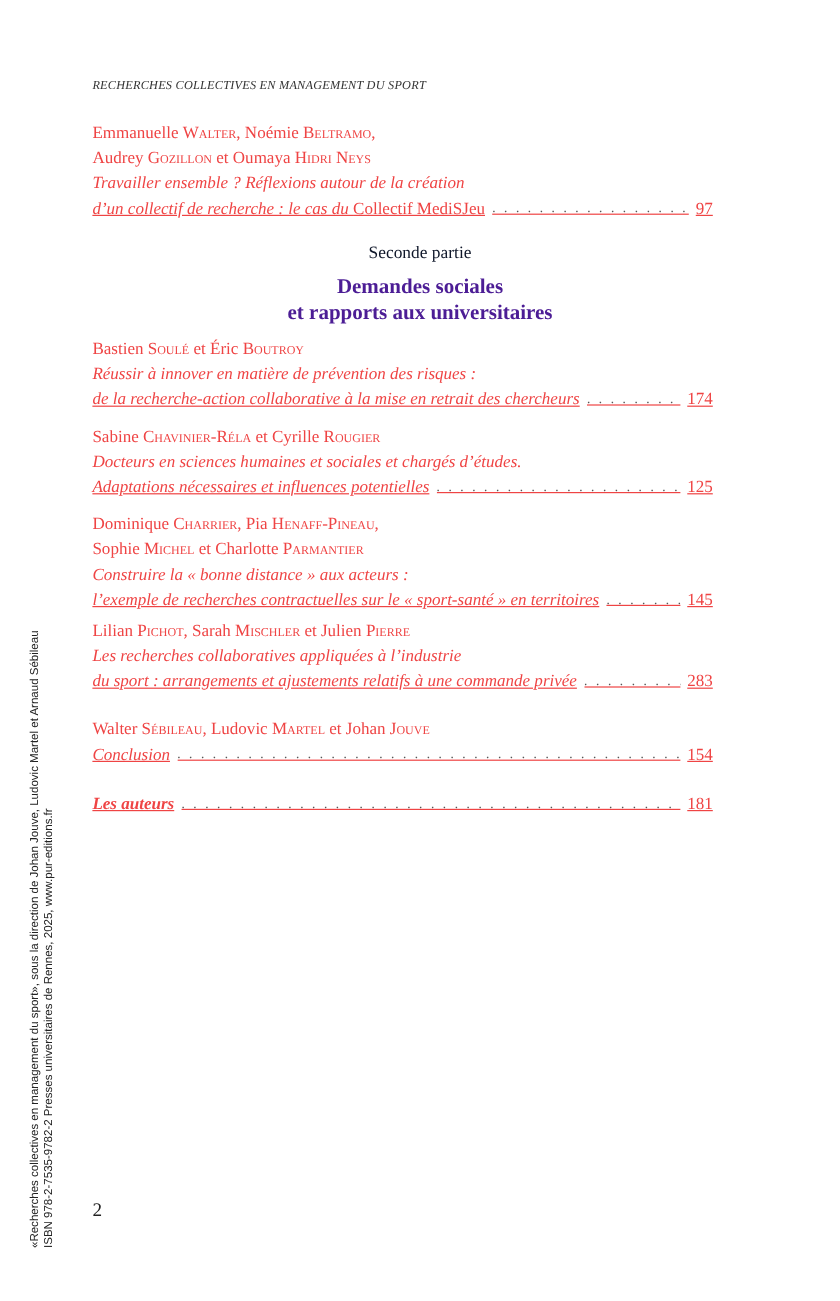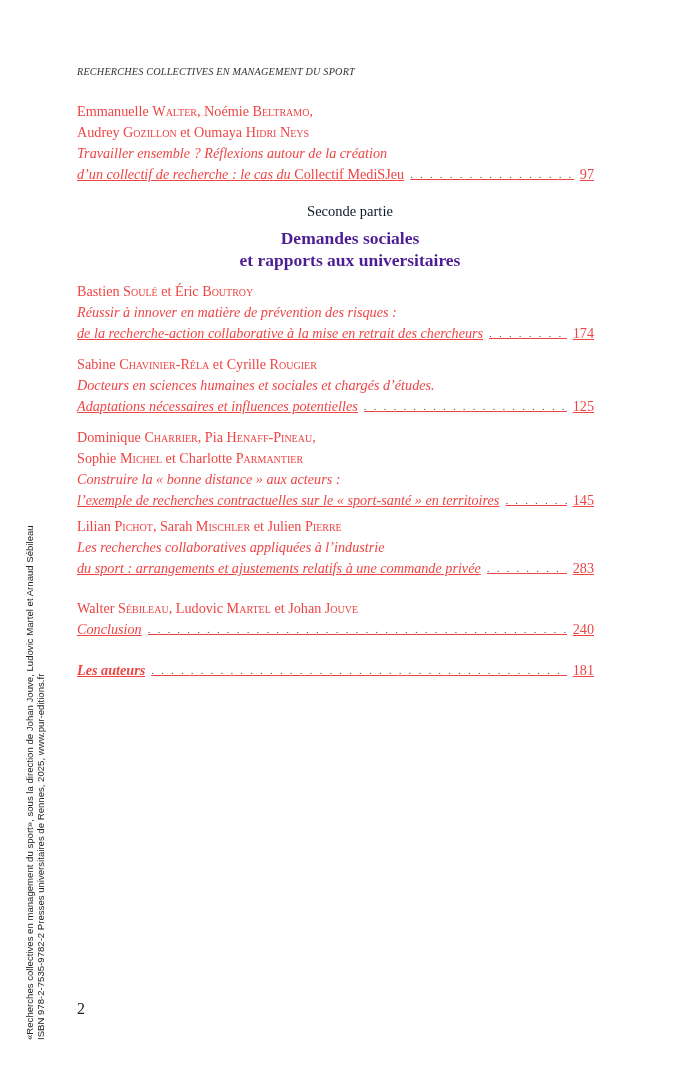--- a/index.html
+++ b/index.html
@@ -100,21 +100,21 @@
       <span class="dots"></span>
       <span class="pg">283</span>
     </div>
   </div>
 
   <div class="entry" style="top:598px">
     <div class="line authors"><span>Walter </span><span class="sc">Sébileau</span><span>, Ludovic </span><span class="sc">Martel</span><span> et Johan </span><span class="sc">Jouve</span></div>
     <div class="line lead">
       <span class="txt">Conclusion</span>
       <span class="dots"></span>
-      <span class="pg">240</span>
+      <span class="pg">154</span>
     </div>
   </div>
 
   <div class="entry" style="top:660px">
     <div class="line lead">
       <span class="txt" style="font-weight:bold">Les auteurs</span>
       <span class="dots"></span>
       <span class="pg">181</span>
     </div>
   </div>

